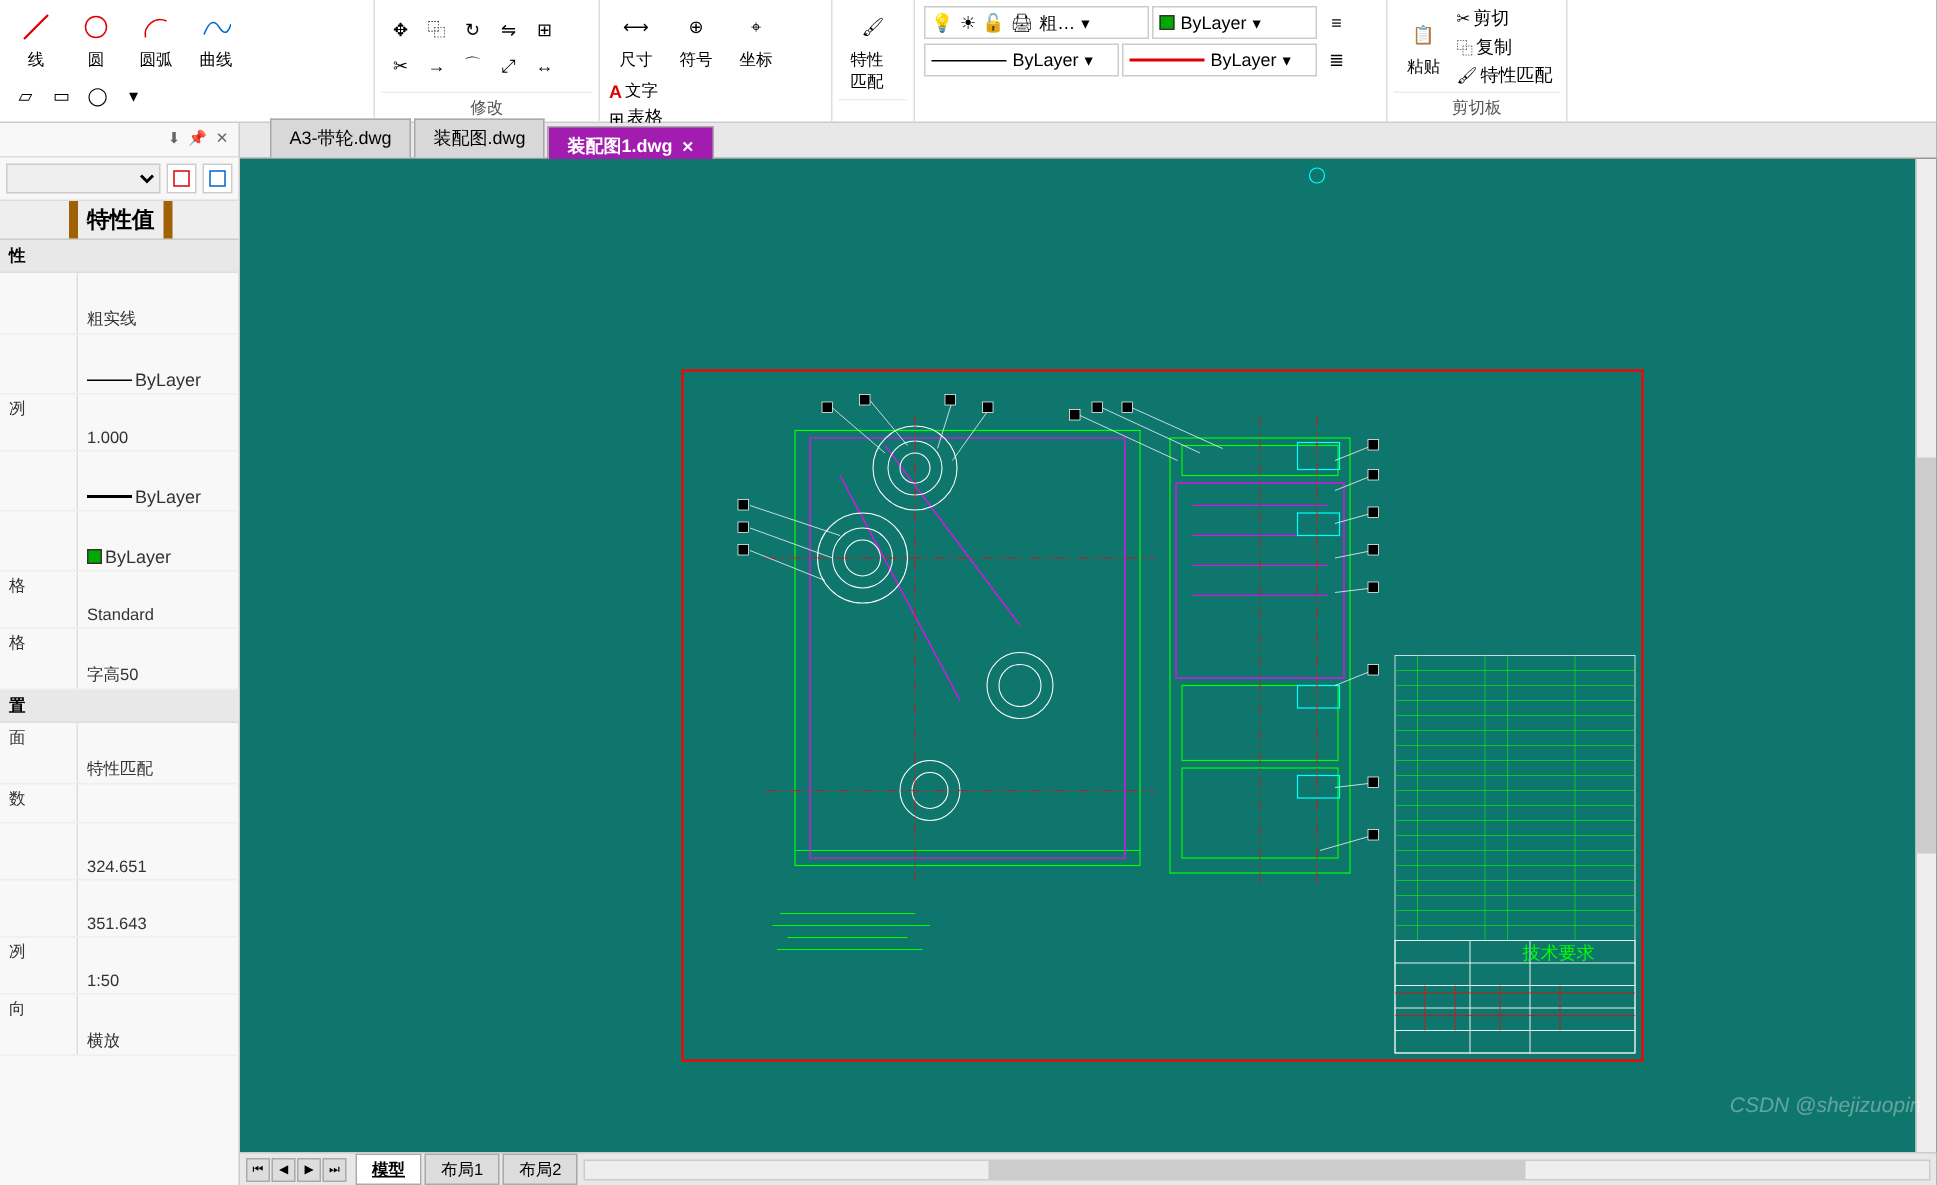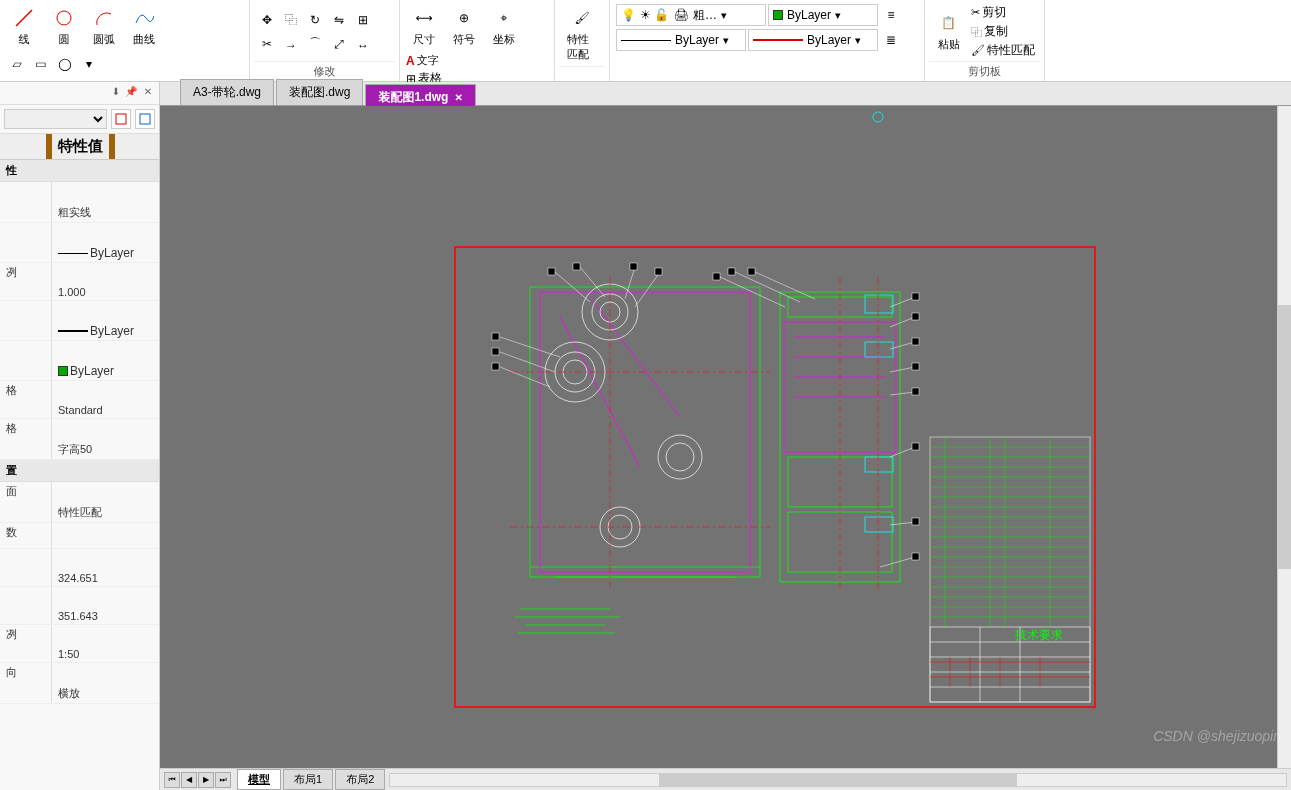--- a/index.html
+++ b/index.html
@@ -38,21 +38,21 @@
 .prop-row .v .sw { width: 10px; height: 10px; background: #0a0; border: 1px solid #333; }
 .prop-row .v .line-sw { width: 30px; height: 1px; background: #000; }
 .prop-row .v .thick-sw { width: 30px; height: 2px; background: #000; }
 
 
 .work-area { position: absolute; left: 160px; top: 82px; right: 0; bottom: 0; display: flex; flex-direction: column; }
 .doc-tabs { height: 24px; background: #e8e8e8; display: flex; align-items: flex-end; padding-left: 20px; border-bottom: 1px solid #999; }
 .doc-tab { padding: 4px 12px; background: #d8d8d8; border: 1px solid #aaa; border-bottom: none; margin-right: 2px; font-size: 11px; cursor: pointer; display: flex; align-items: center; gap: 6px; }
 .doc-tab.active { background: #a21caf; color: #fff; position: relative; top: 5px; font-weight: bold; }
 .doc-tab .close { font-size: 10px; }
-.canvas-wrap { flex: 1; background: #737373; position: relative; overflow: hidden; }
+.canvas-wrap { flex: 1; background: #0f766e; position: relative; overflow: hidden; }
 .canvas-wrap svg { width: 100%; height: 100%; }
 
 
 .bottom-bar { height: 22px; background: #e8e8e8; display: flex; align-items: center; border-top: 1px solid #ccc; }
 .nav-btns { display: flex; gap: 1px; padding: 0 4px; }
 .nav-btn { width: 16px; height: 16px; background: #ddd; border: 1px solid #aaa; cursor: pointer; display: flex; align-items: center; justify-content: center; font-size: 8px; }
 .layout-tab { padding: 2px 10px; background: #ddd; border: 1px solid #aaa; cursor: pointer; font-size: 11px; margin-left: 2px; }
 .layout-tab.active { background: #fff; font-weight: bold; text-decoration: underline; }
 .scrollbar-h { flex: 1; height: 14px; background: #eee; margin: 0 4px; border: 1px solid #ccc; position: relative; }
 .scrollbar-h .thumb { position: absolute; left: 30%; width: 40%; height: 100%; background: #ccc; }

